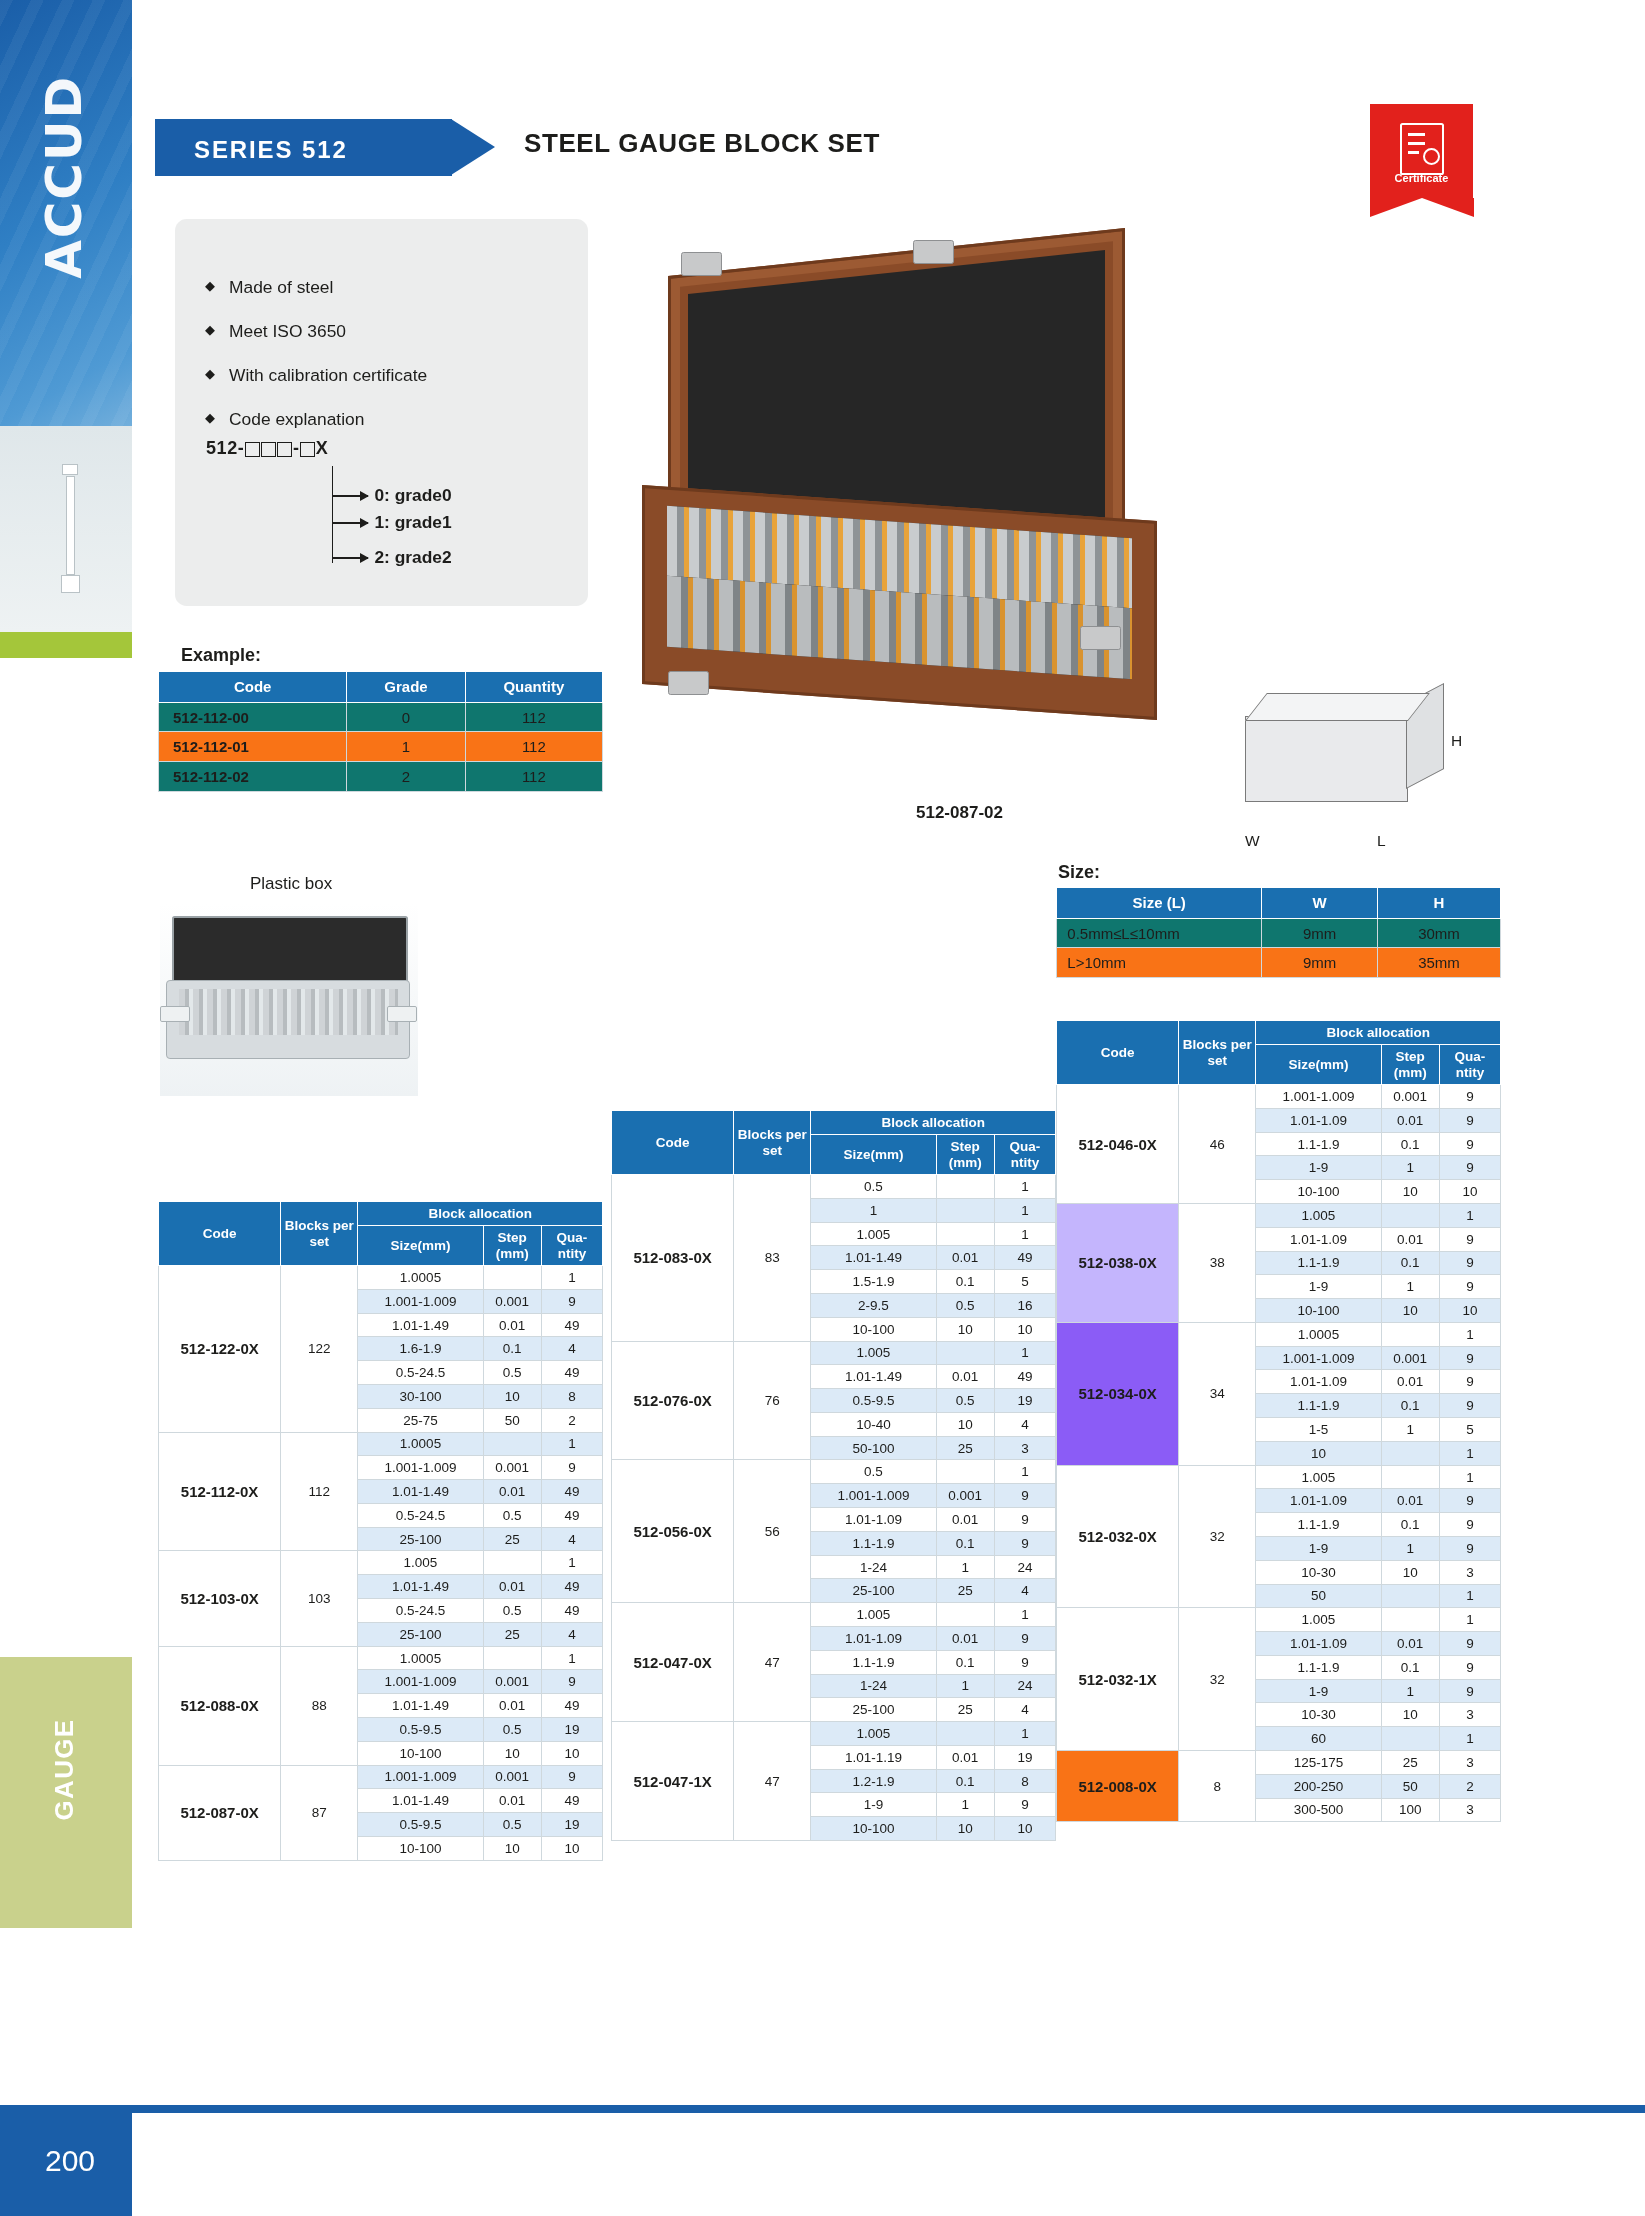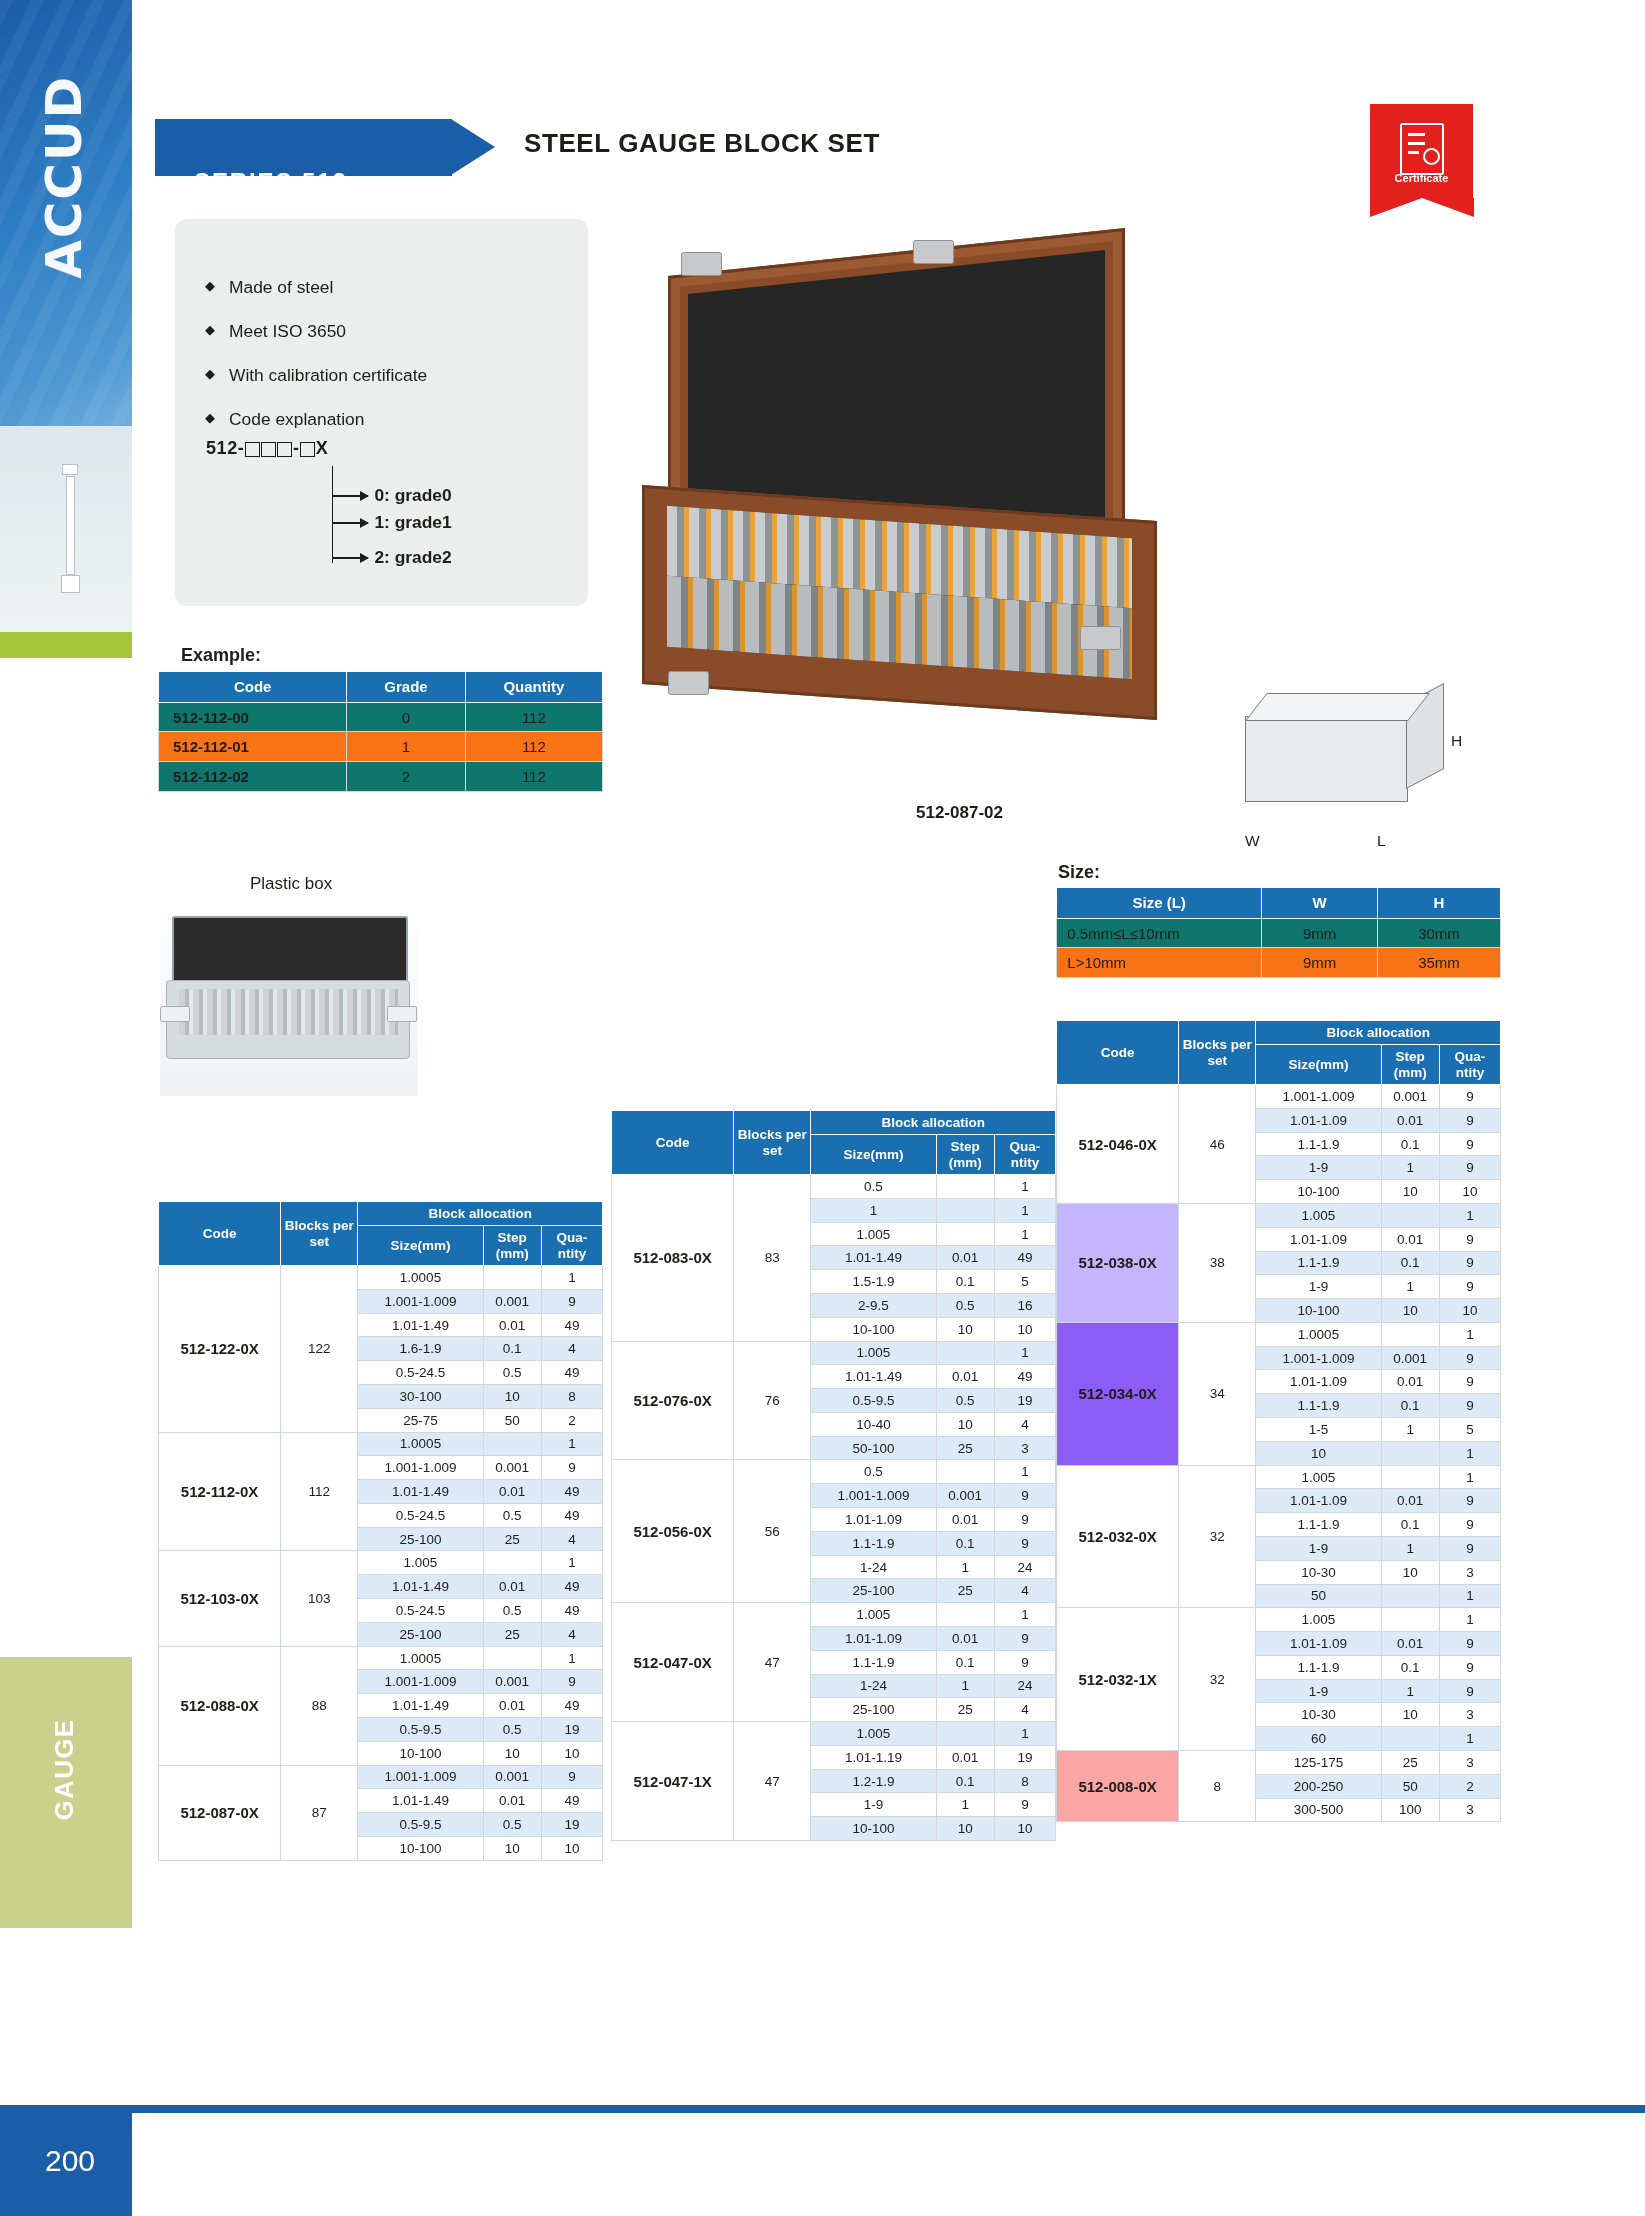--- a/index.html
+++ b/index.html
@@ -24,21 +24,21 @@
   .rail-gauge-txt{position:absolute;left:-42px;top:1754px;width:213px;text-align:center;transform:rotate(-90deg);
       font-size:26px;font-weight:bold;color:#ffffff;letter-spacing:1.3px;}
   .footer-bar{position:absolute;left:0;top:2105px;width:1645px;height:7.7px;background:#1a5ea8;}
   .page-num-box{position:absolute;left:0;top:2113px;width:132px;height:103px;background:#1a5ea8;}
   .page-num{position:absolute;left:45px;top:2144px;font-size:30px;color:#ffffff;font-weight:normal;}
 
   
   .series-tag{position:absolute;left:155px;top:119px;width:297px;height:57px;background:#1a5ea8;}
   .series-tag-arrow{position:absolute;left:451px;top:119px;width:0;height:0;
       border-top:28px solid transparent;border-bottom:28px solid transparent;border-left:44px solid #1a5ea8;}
-  .series-tag span{position:absolute;left:39px;top:17px;color:#ffffff;font-size:24px;font-weight:bold;letter-spacing:1.9px;margin-top:32px;}
+  .series-tag span{position:absolute;left:39px;top:17px;color:#ffffff;font-size:24px;font-weight:bold;letter-spacing:1.9px;}
   .page-title{position:absolute;left:524px;top:128px;font-size:26px;font-weight:bold;color:#1d1d1b;letter-spacing:0.6px;}
 
   
   .cert{position:absolute;left:1370px;top:104px;width:111px;height:113px;}
   .cert .shield{position:absolute;left:0;top:0;width:103px;height:94px;background:#e2211c;}
   .cert .shield:after{content:"";position:absolute;left:0;top:94px;width:0;height:0;
       border-left:52px solid #e2211c;border-right:52px solid #e2211c;border-bottom:19.3px solid transparent;}
   .cert .doc{position:absolute;left:30px;top:19.3px;width:40px;height:48px;border:2.6px solid #ffffff;border-radius:2.6px;}
   .cert .doc i{position:absolute;left:6.4px;width:17px;height:2.6px;background:#ffffff;display:block;}
   .cert .doc .l1{top:7.7px;} .cert .doc .l2{top:17px;} .cert .doc .l3{top:26px;width:10.3px;}
@@ -721,21 +721,21 @@
         <td>10-30</td>
         <td>10</td>
         <td class="qty">3</td>
       </tr>
       <tr class="alt">
         <td>60</td>
         <td></td>
         <td class="qty">1</td>
       </tr>
       <tr>
-        <td class="code" rowspan="3" style="background:#fca5a5">512-008-0X</td>
+        <td class="code" rowspan="3" style="background:#f97316">512-008-0X</td>
         <td rowspan="3" style="background:#ffffff">8</td>
         <td>125-175</td>
         <td>25</td>
         <td class="qty">3</td>
       </tr>
       <tr class="alt">
         <td>200-250</td>
         <td>50</td>
         <td class="qty">2</td>
       </tr>

